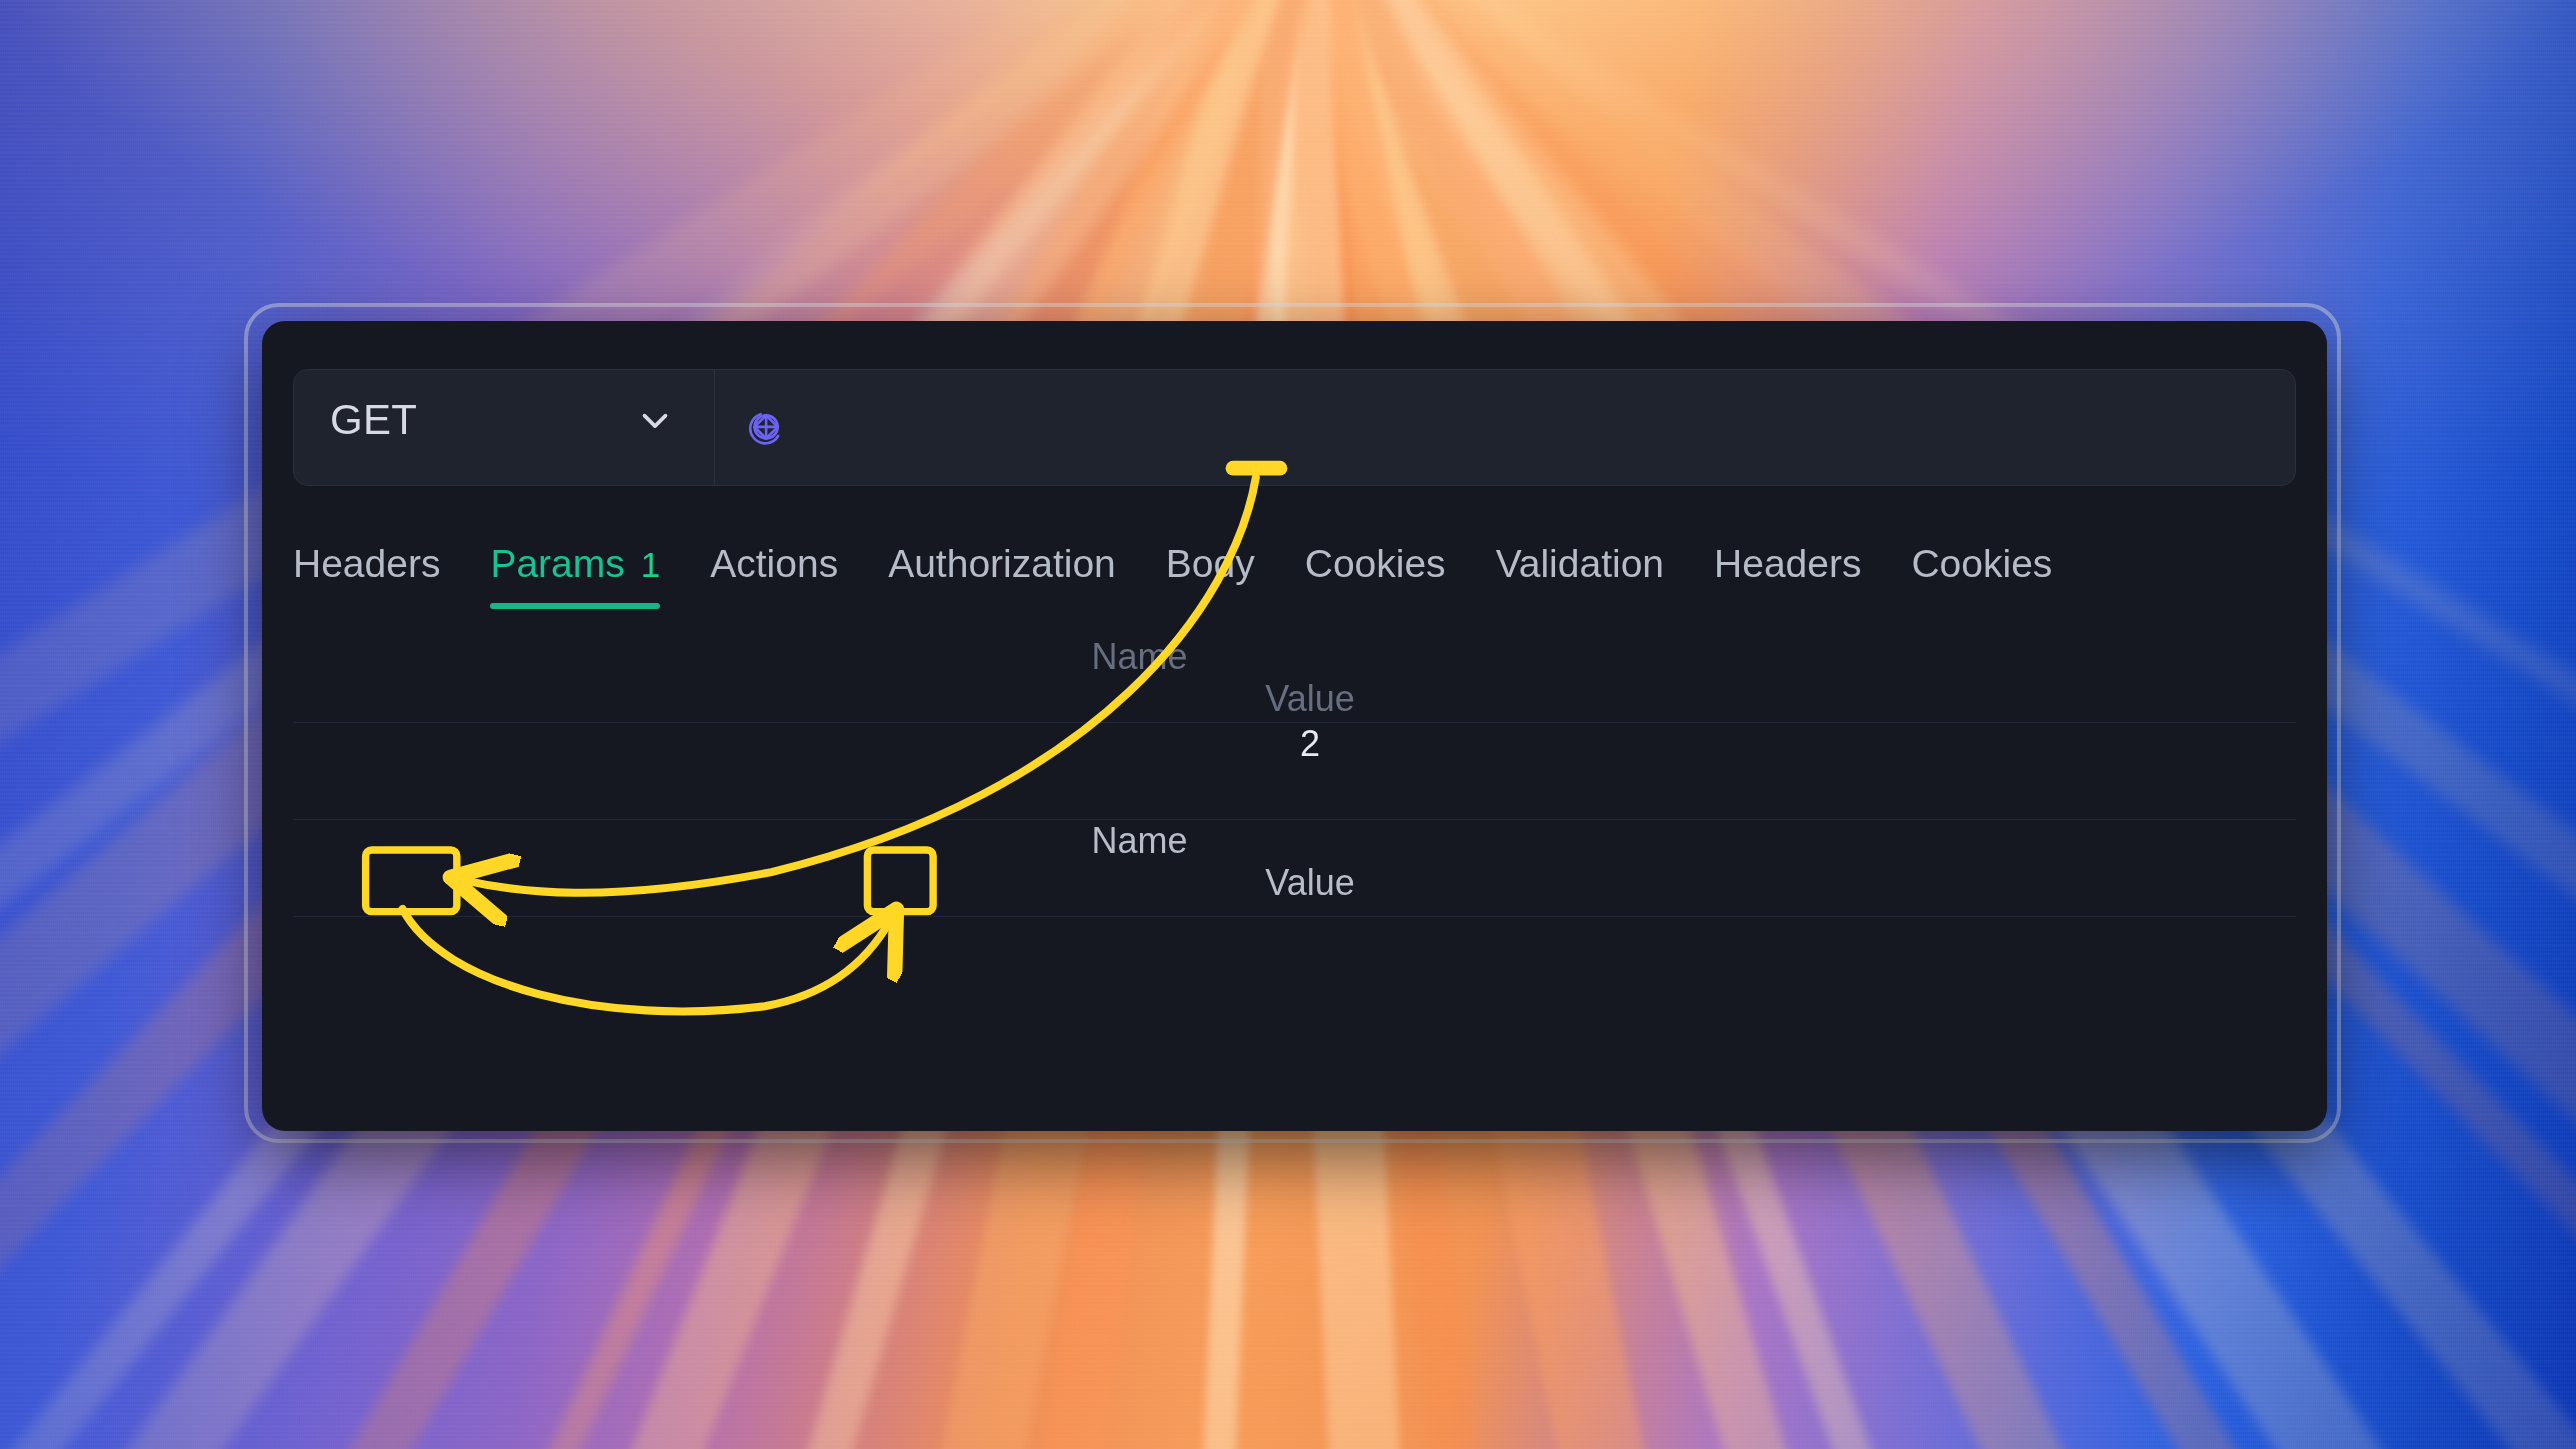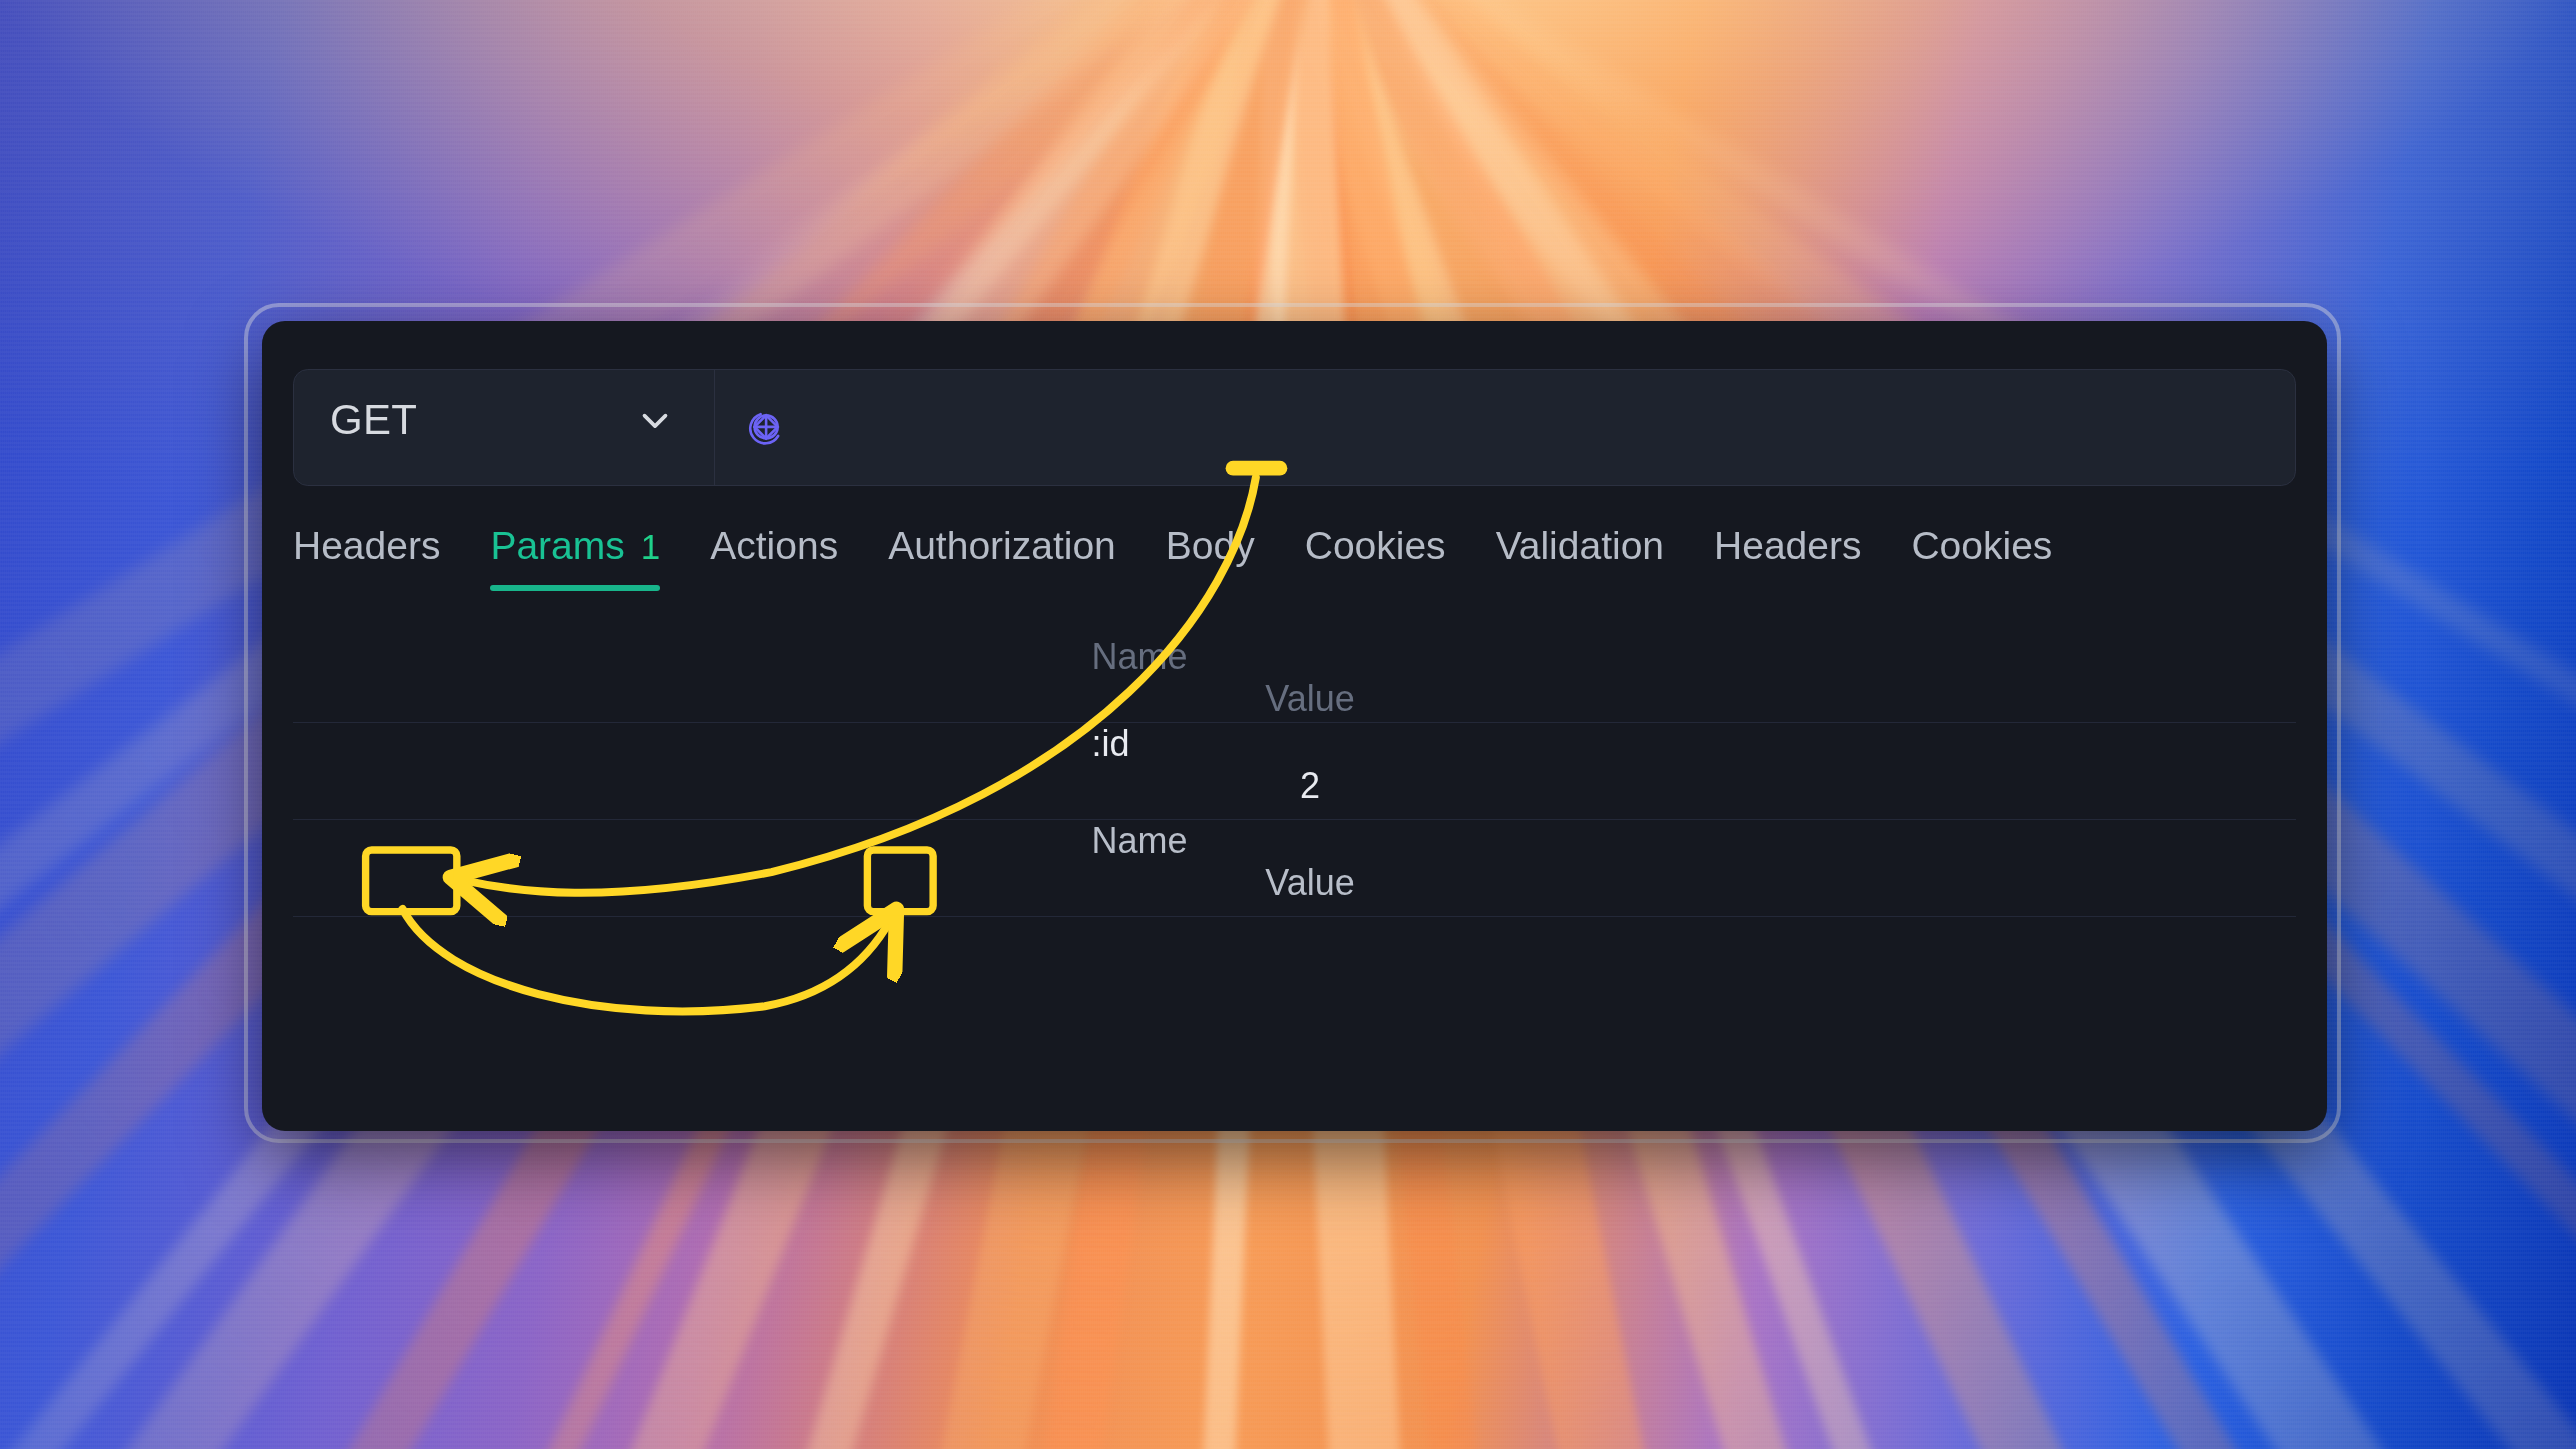--- a/index.html
+++ b/index.html
@@ -130,20 +130,21 @@
     position: relative;
     display: flex;
     align-items: baseline;
     gap: 16px;
     padding: 0 0 0 0;
     margin-right: 50px;
     cursor: pointer;
     color: #b6bcc7;
     font-size: 39px;
     white-space: nowrap;
+    margin-top: 18px;
   }
   .tab.active { color: #19c294; }
   .tab .badge { font-size: 35px; color: #1fd18a; }
   .tab .underline {
     position: absolute;
     left: 0; right: 0;
     bottom: -23px;
     height: 6px;
     border-radius: 4px;
     background: #18b58b;
@@ -284,23 +285,20 @@
     <div class="trow head">
       <div class="cell-name">
         <span class="ph-dim">Name</span>
       </div>
       <div class="cell-value">
         <span class="ph-dim">Value</span>
       </div>
     </div>
 
     <div class="trow row-data">
-      <div class="cell-name">
-        <span class="chip-text">:id</span>
-      </div>
       <div class="cell-value">
         <span class="chip-text">2</span>
       </div>
     </div>
 
     <div class="trow row-empty">
       <div class="cell-name">
         <span class="ph-bright">Name</span>
       </div>
       <div class="cell-value">

